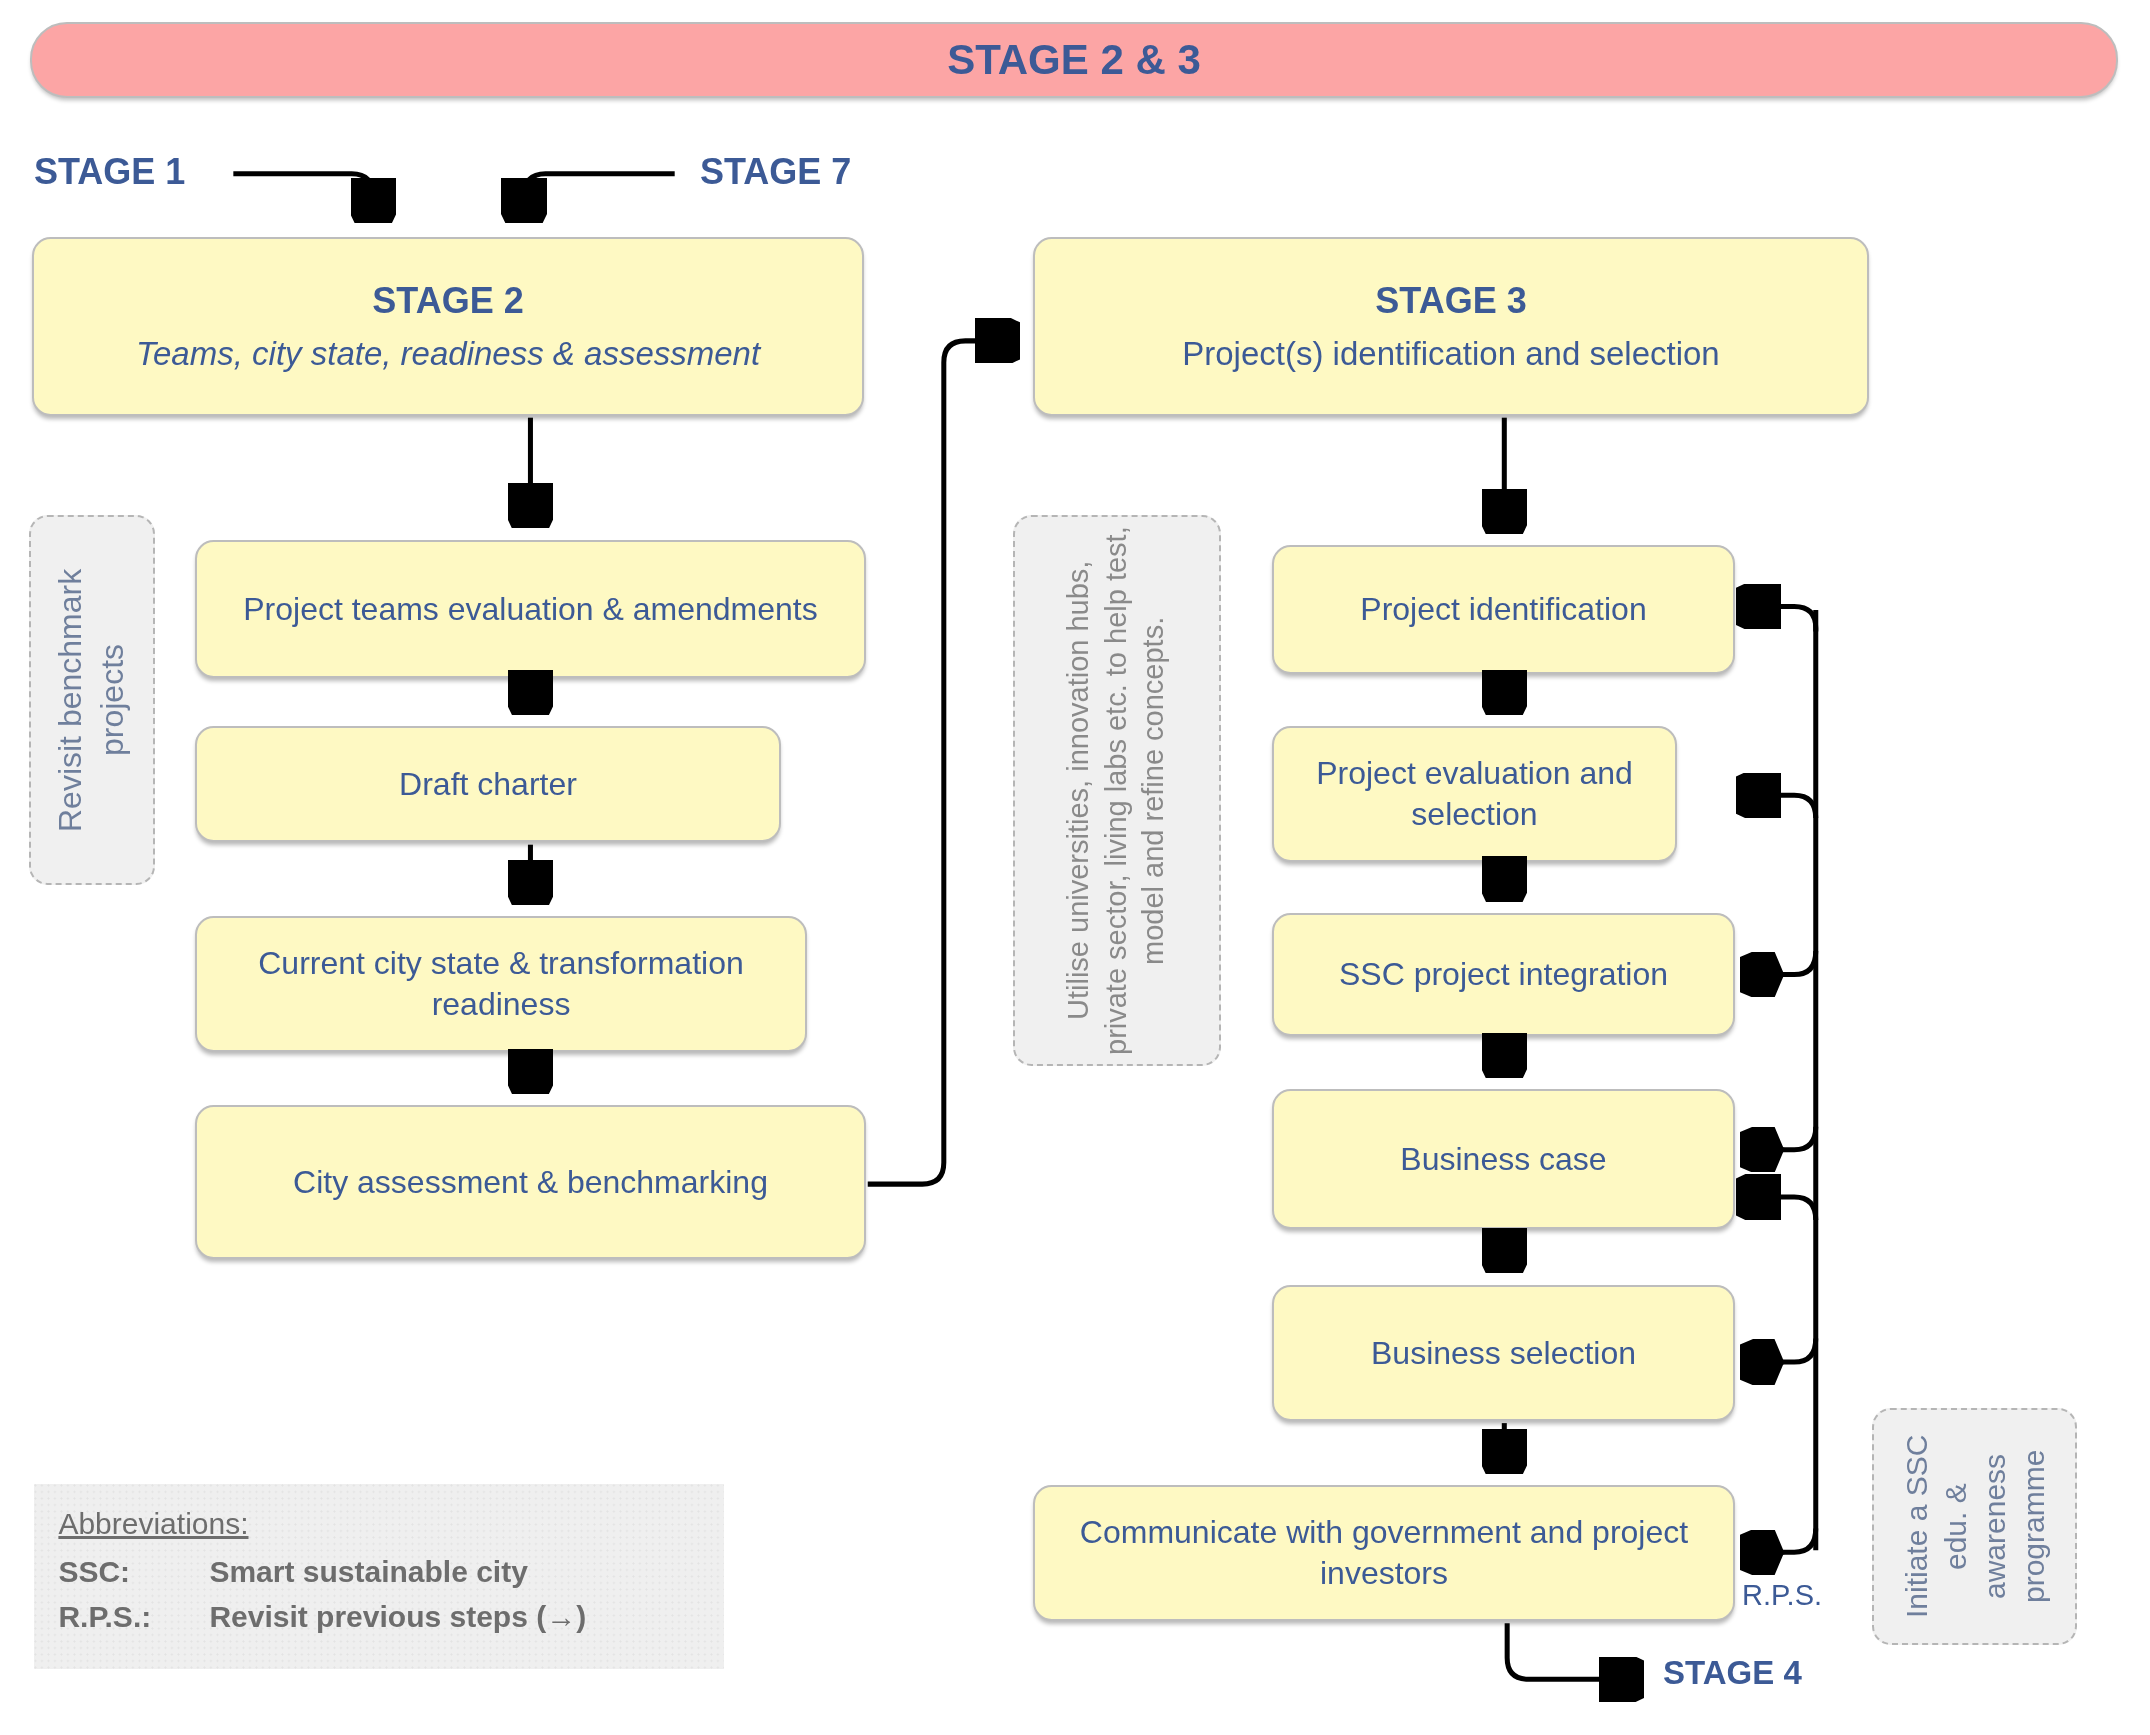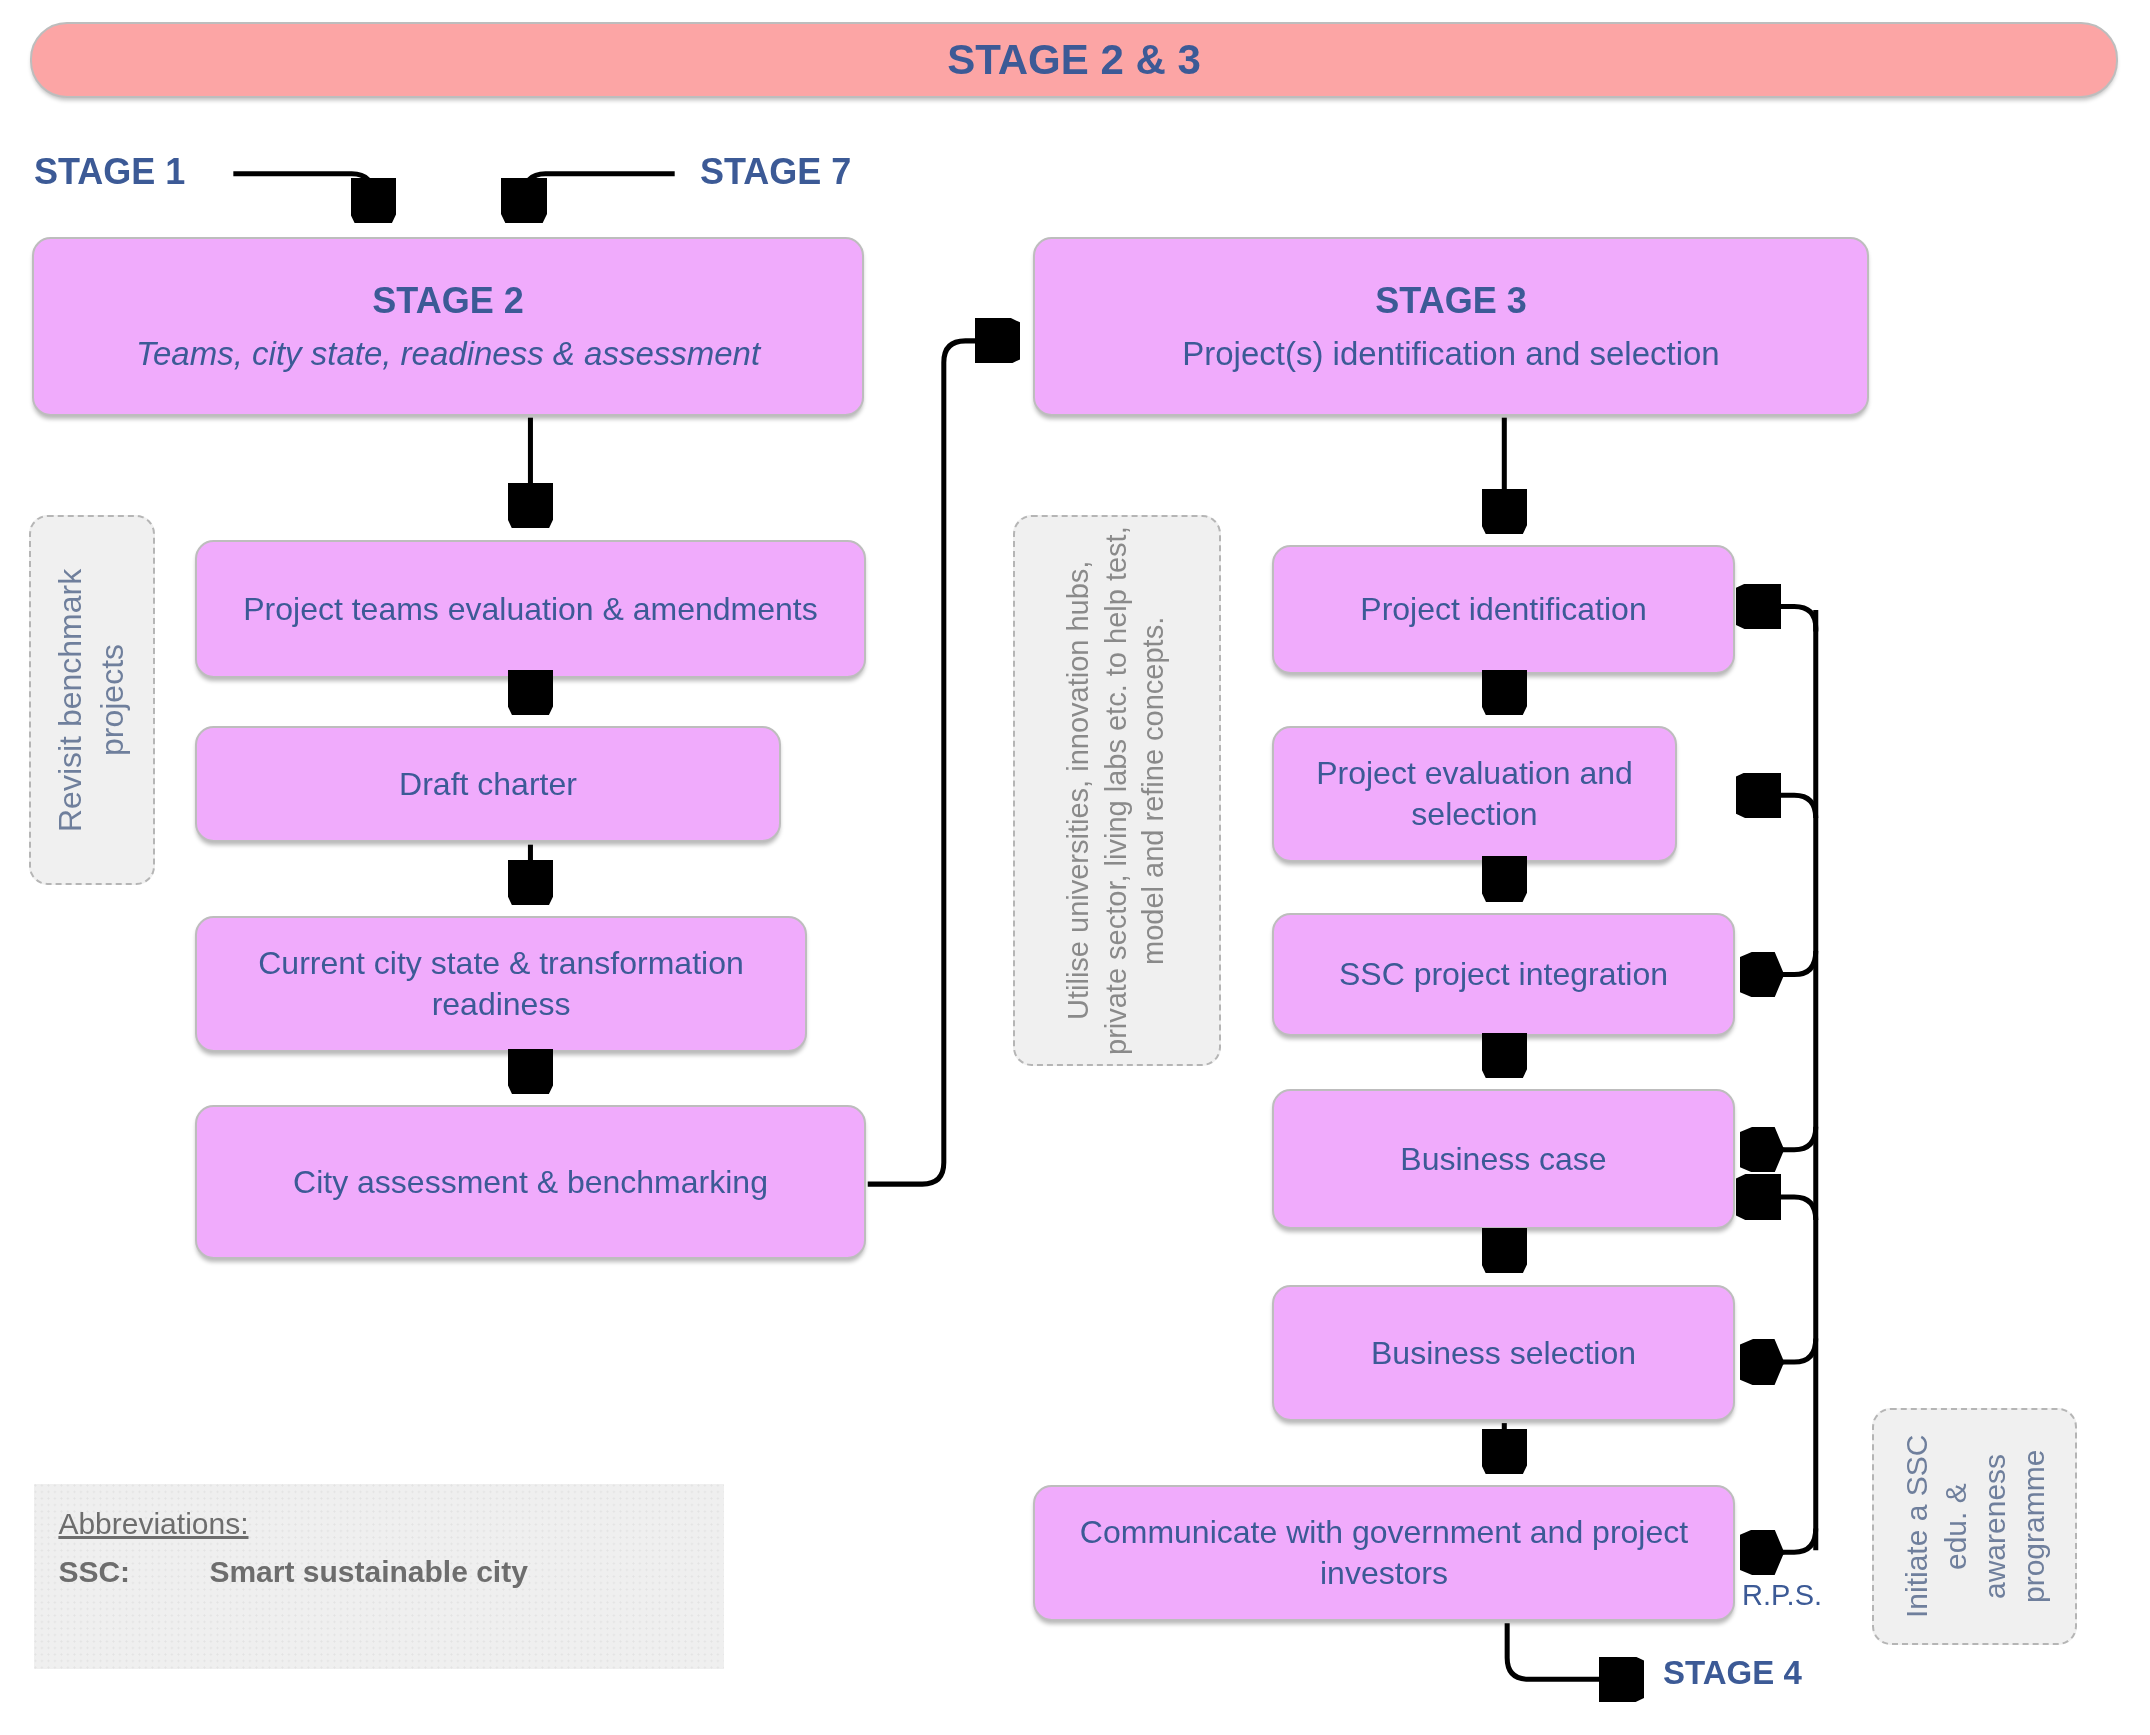--- a/index.html
+++ b/index.html
@@ -4,21 +4,21 @@
 <style>
   html,body{margin:0;padding:0;background:#ffffff;}
   body{
     font-family:"Liberation Sans", sans-serif;
     width:2151px;height:1736px;position:relative;overflow:hidden;
   }
 
   
   .box{
     position:absolute;
-    background:#f0abfc;
+    background:#fef9c3;
     border:2.2px solid #bdbdbd;
     border-radius:18.7px;
     box-sizing:border-box;
     display:flex;align-items:center;justify-content:center;
     text-align:center;
     color:#3c5a96;
     box-shadow:0 3.6px 4.3px -1.4px rgba(0,0,0,0.28);
     line-height:1.28;
     padding:4.3px 11.5px;
   }
@@ -155,20 +155,24 @@
 <div class="slabel" style="left:1663px;top:1654px;font-size:33px;">STAGE 4</div>
 
 <div class="abbr">
   <span class="hd">Abbreviations:</span>
   <table>
     <tbody>
         <tr>
       <td class="k">SSC:</td>
       <td>Smart sustainable city</td>
     </tr>
+    <tr>
+      <td class="k">R.P.S.:</td>
+      <td>Revisit previous steps (→)</td>
+    </tr>
   </tbody>
     </table>
 </div>
 
 <svg class="wires" viewBox="0 0 2997 2419">
   <defs>
     <marker id="ah" markerWidth="9" markerHeight="9" refX="7.4" refY="4.5" orient="auto" markerUnits="strokeWidth">
       <path d="M0,0.4 L8.6,4.5 L0,8.6 Z" fill="#000" stroke="none"></path>
     </marker>
     <marker id="ahs" markerWidth="9" markerHeight="9" refX="8" refY="4.5" orient="auto" markerUnits="strokeWidth">

